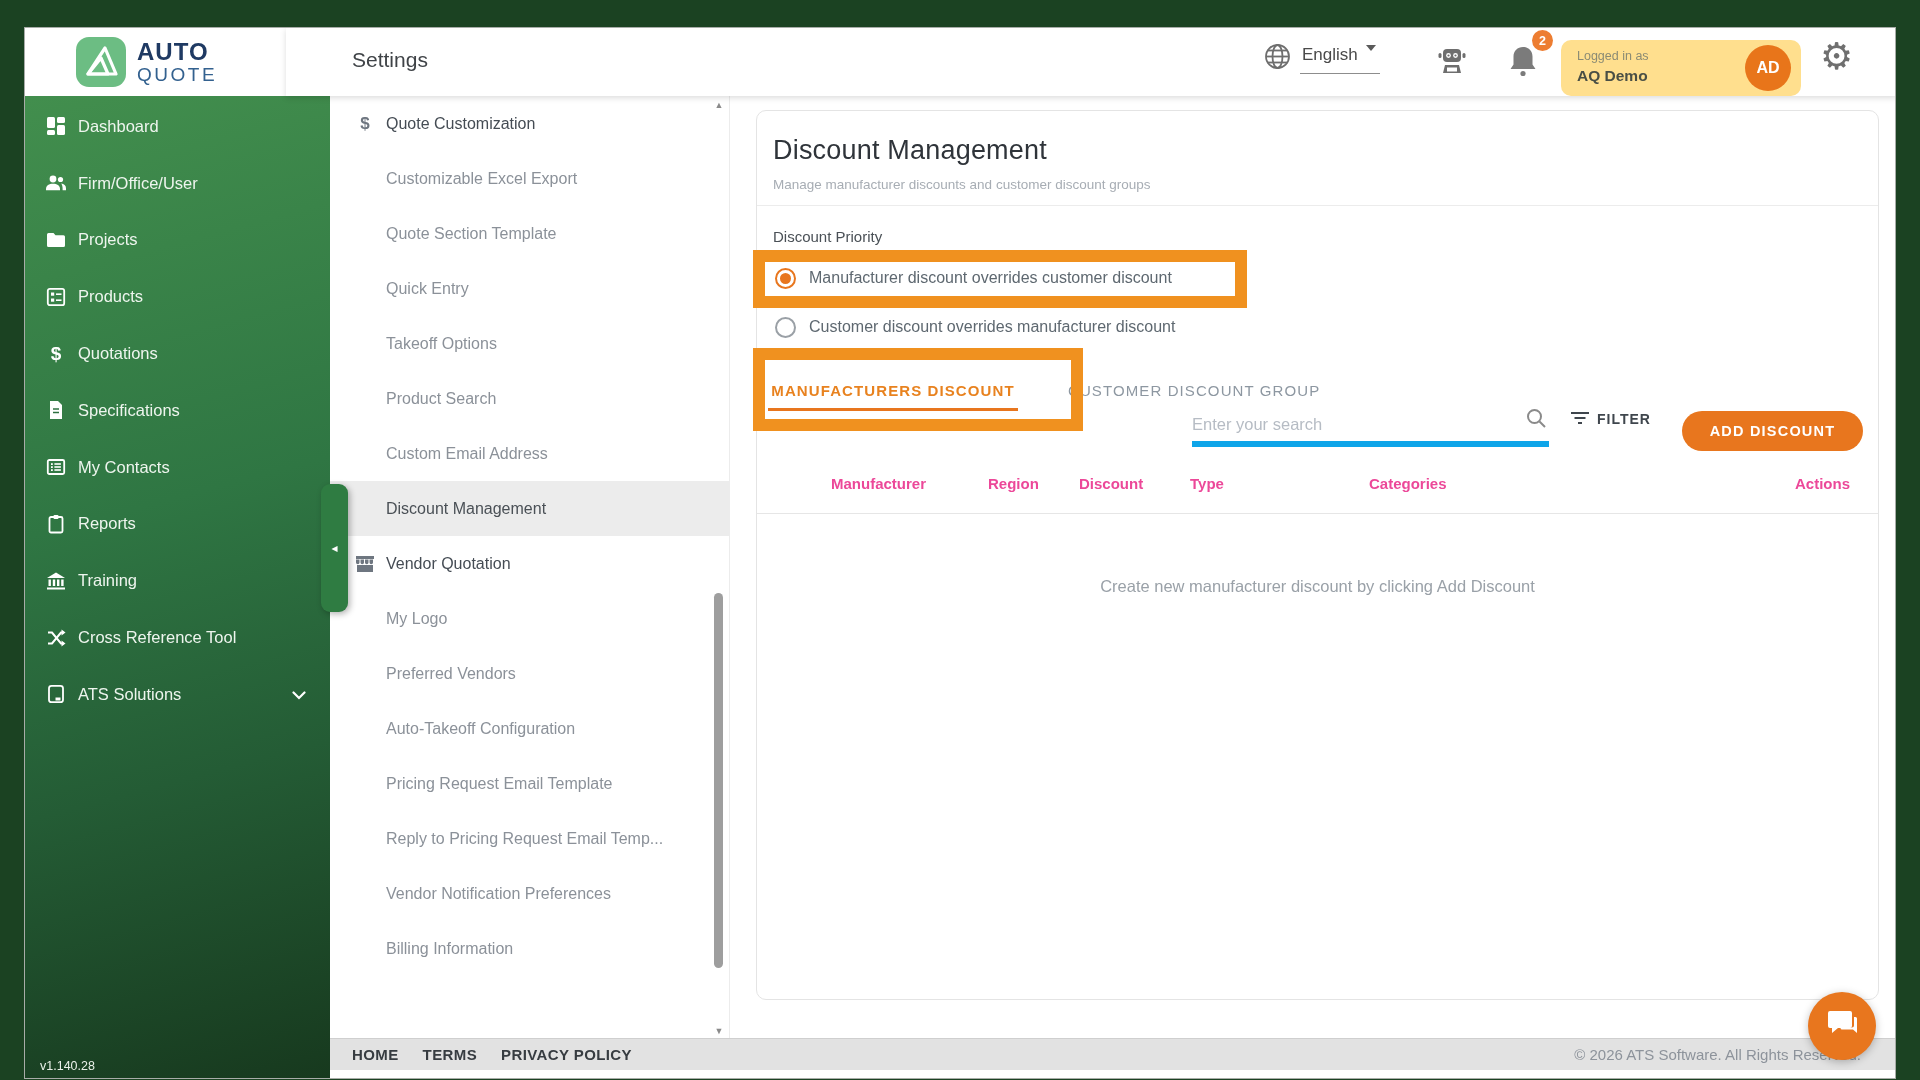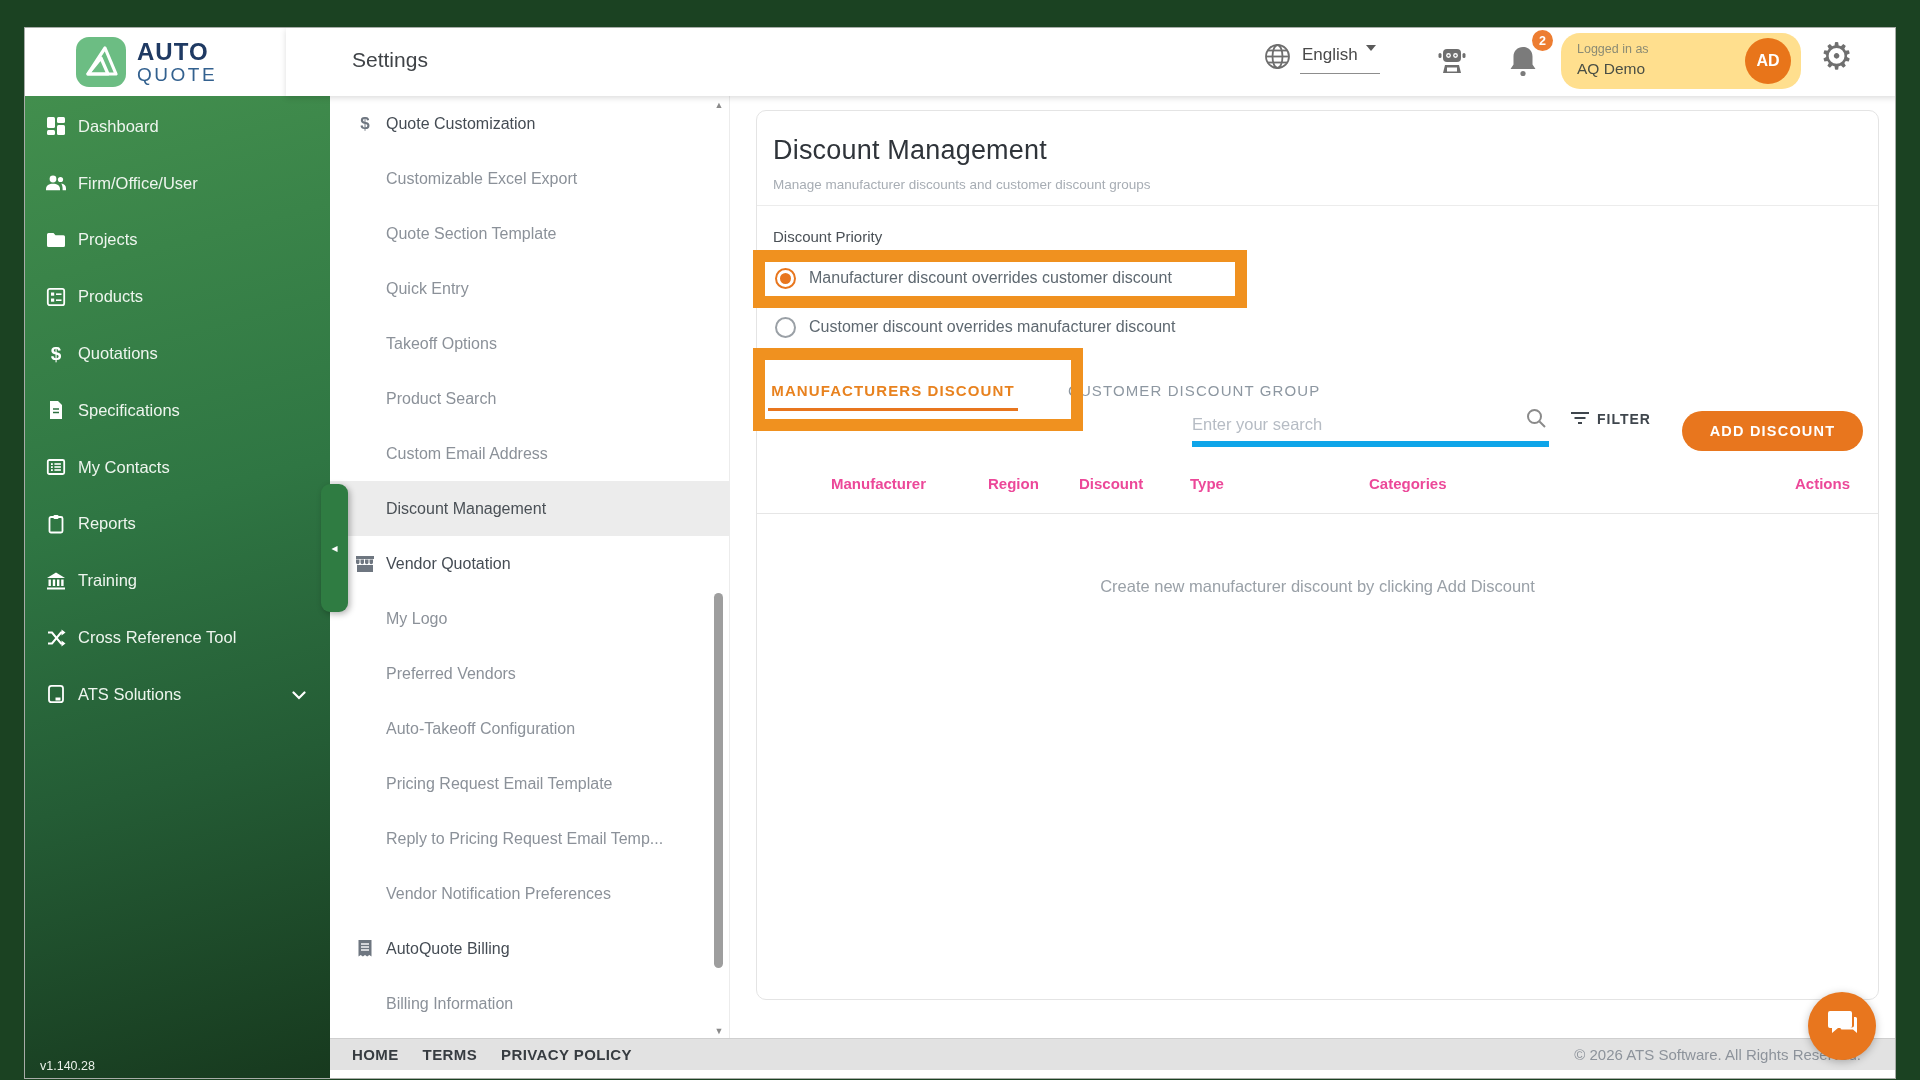--- a/index.html
+++ b/index.html
@@ -25,23 +25,23 @@
   .topbar { position:absolute; left:261px; top:0; width:1611px; height:68px; background:#fff; box-shadow:0 2px 6px rgba(0,0,0,.14); z-index:3; }
   .topbar h1 { position:absolute; left:66px; top:20px; font-size:21px; font-weight:500; color:#3f4347; }
   .lang { position:absolute; left:978px; top:15px; display:flex; align-items:center; gap:9px; cursor:pointer; }
   .lang-label { display:flex; align-items:flex-start; gap:8px; border-bottom:1px solid #8d8d8d; padding:2px 4px 8px 2px; }
   .lang-label span { font-size:17px; color:#4a4a4a; }
   .caret-down { width:0; height:0; border-left:5px solid transparent; border-right:5px solid transparent; border-top:6px solid #5a5a5a; }
   .icon-btn { position:absolute; cursor:pointer; background:none; border:none; }
   .robot-btn { left:1148px; top:15px; }
   .bell-btn  { left:1221px; top:16px; }
   .badge { position:absolute; left:1246px; top:2px; width:21px; height:21px; border-radius:50%; background:#ed7d31; color:#fff; font-size:12.5px; font-weight:bold; display:flex; align-items:center; justify-content:center; z-index:2; }
-  .userbox { position:absolute; left:1275px; top:5px; width:240px; height:56px; background:#ffdf8e; border-radius:19px; cursor:pointer; }
+  .userbox { position:absolute; left:1275px; top:12px; width:240px; height:56px; background:#ffdf8e; border-radius:10px; cursor:pointer; }
   .userbox .li-label { position:absolute; left:16px; top:9px;  font-size:12.5px; color:#8b8b74; }
-  .userbox .li-name  { position:absolute; left:16px; top:27px; font-size:15.5px; font-weight:normal; color:#4a4f45; }
+  .userbox .li-name  { position:absolute; left:16px; top:27px; font-size:15.5px; font-weight:bold; color:#4a4f45; }
   .avatar { position:absolute; right:10px; top:5px; width:46px; height:46px; border-radius:50%; background:#e8751a; color:#fff; font-size:16px; font-weight:bold; display:flex; align-items:center; justify-content:center;text-align:right; }
   .gear-btn { left:1534px; top:10px; font-size:37px; color:#6f6f6f; line-height:1; }
 
   
   .settings-panel { position:absolute; left:305px; top:68px; width:400px; height:952px; background:#fff; border-right:1px solid #ececec; z-index:1; }
   .set-item { height:55px; display:flex; align-items:center; padding-left:56px; position:relative; font-size:16px; color:#8b9199; cursor:pointer; }
   .set-item.section { color:#454c54; font-weight:500; }
   .set-item.selected { background:#ececec; color:#4a5056; }
   .set-icon { position:absolute; left:24px; width:22px; height:22px; display:flex; align-items:center; justify-content:center; color:#6e7680; font-weight:bold; }
   .set-scrollbar { position:absolute; right:3px; top:4px; bottom:4px; width:14px; }
@@ -357,33 +357,20 @@
       </div>
     <div class="set-item">
         <span>Pricing Request Email Template</span>
       </div>
     <div class="set-item">
         <span>Reply to Pricing Request Email Temp...</span>
       </div>
     <div class="set-item">
         <span>Vendor Notification Preferences</span>
       </div>
-    <div class="set-item section">
-      <span class="set-icon">
-          <svg width="18" height="20" viewBox="0 0 18 20">
-            <path fill="#6e7680" d="M2.5 1 h13 v16.5 l-2.2-1.5 -2.1 1.5 -2.2-1.5 -2.1 1.5 -2.2-1.5 -2.2 1.5 z"></path>
-            <g stroke="#fff" stroke-width="1.4">
-              <line x1="5" y1="5" x2="13" y2="5"></line>
-              <line x1="5" y1="8" x2="13" y2="8"></line>
-              <line x1="5" y1="11" x2="13" y2="11"></line>
-            </g>
-          </svg>
-        </span>
-      <span>AutoQuote Billing</span>
-    </div>
     <div class="set-item">
         <span>Billing Information</span>
       </div>
 
     <div class="set-scrollbar">
       <span class="sb-up">▲</span>
       <div class="sb-thumb"></div>
       <span class="sb-down">▼</span>
     </div>
   </section>

